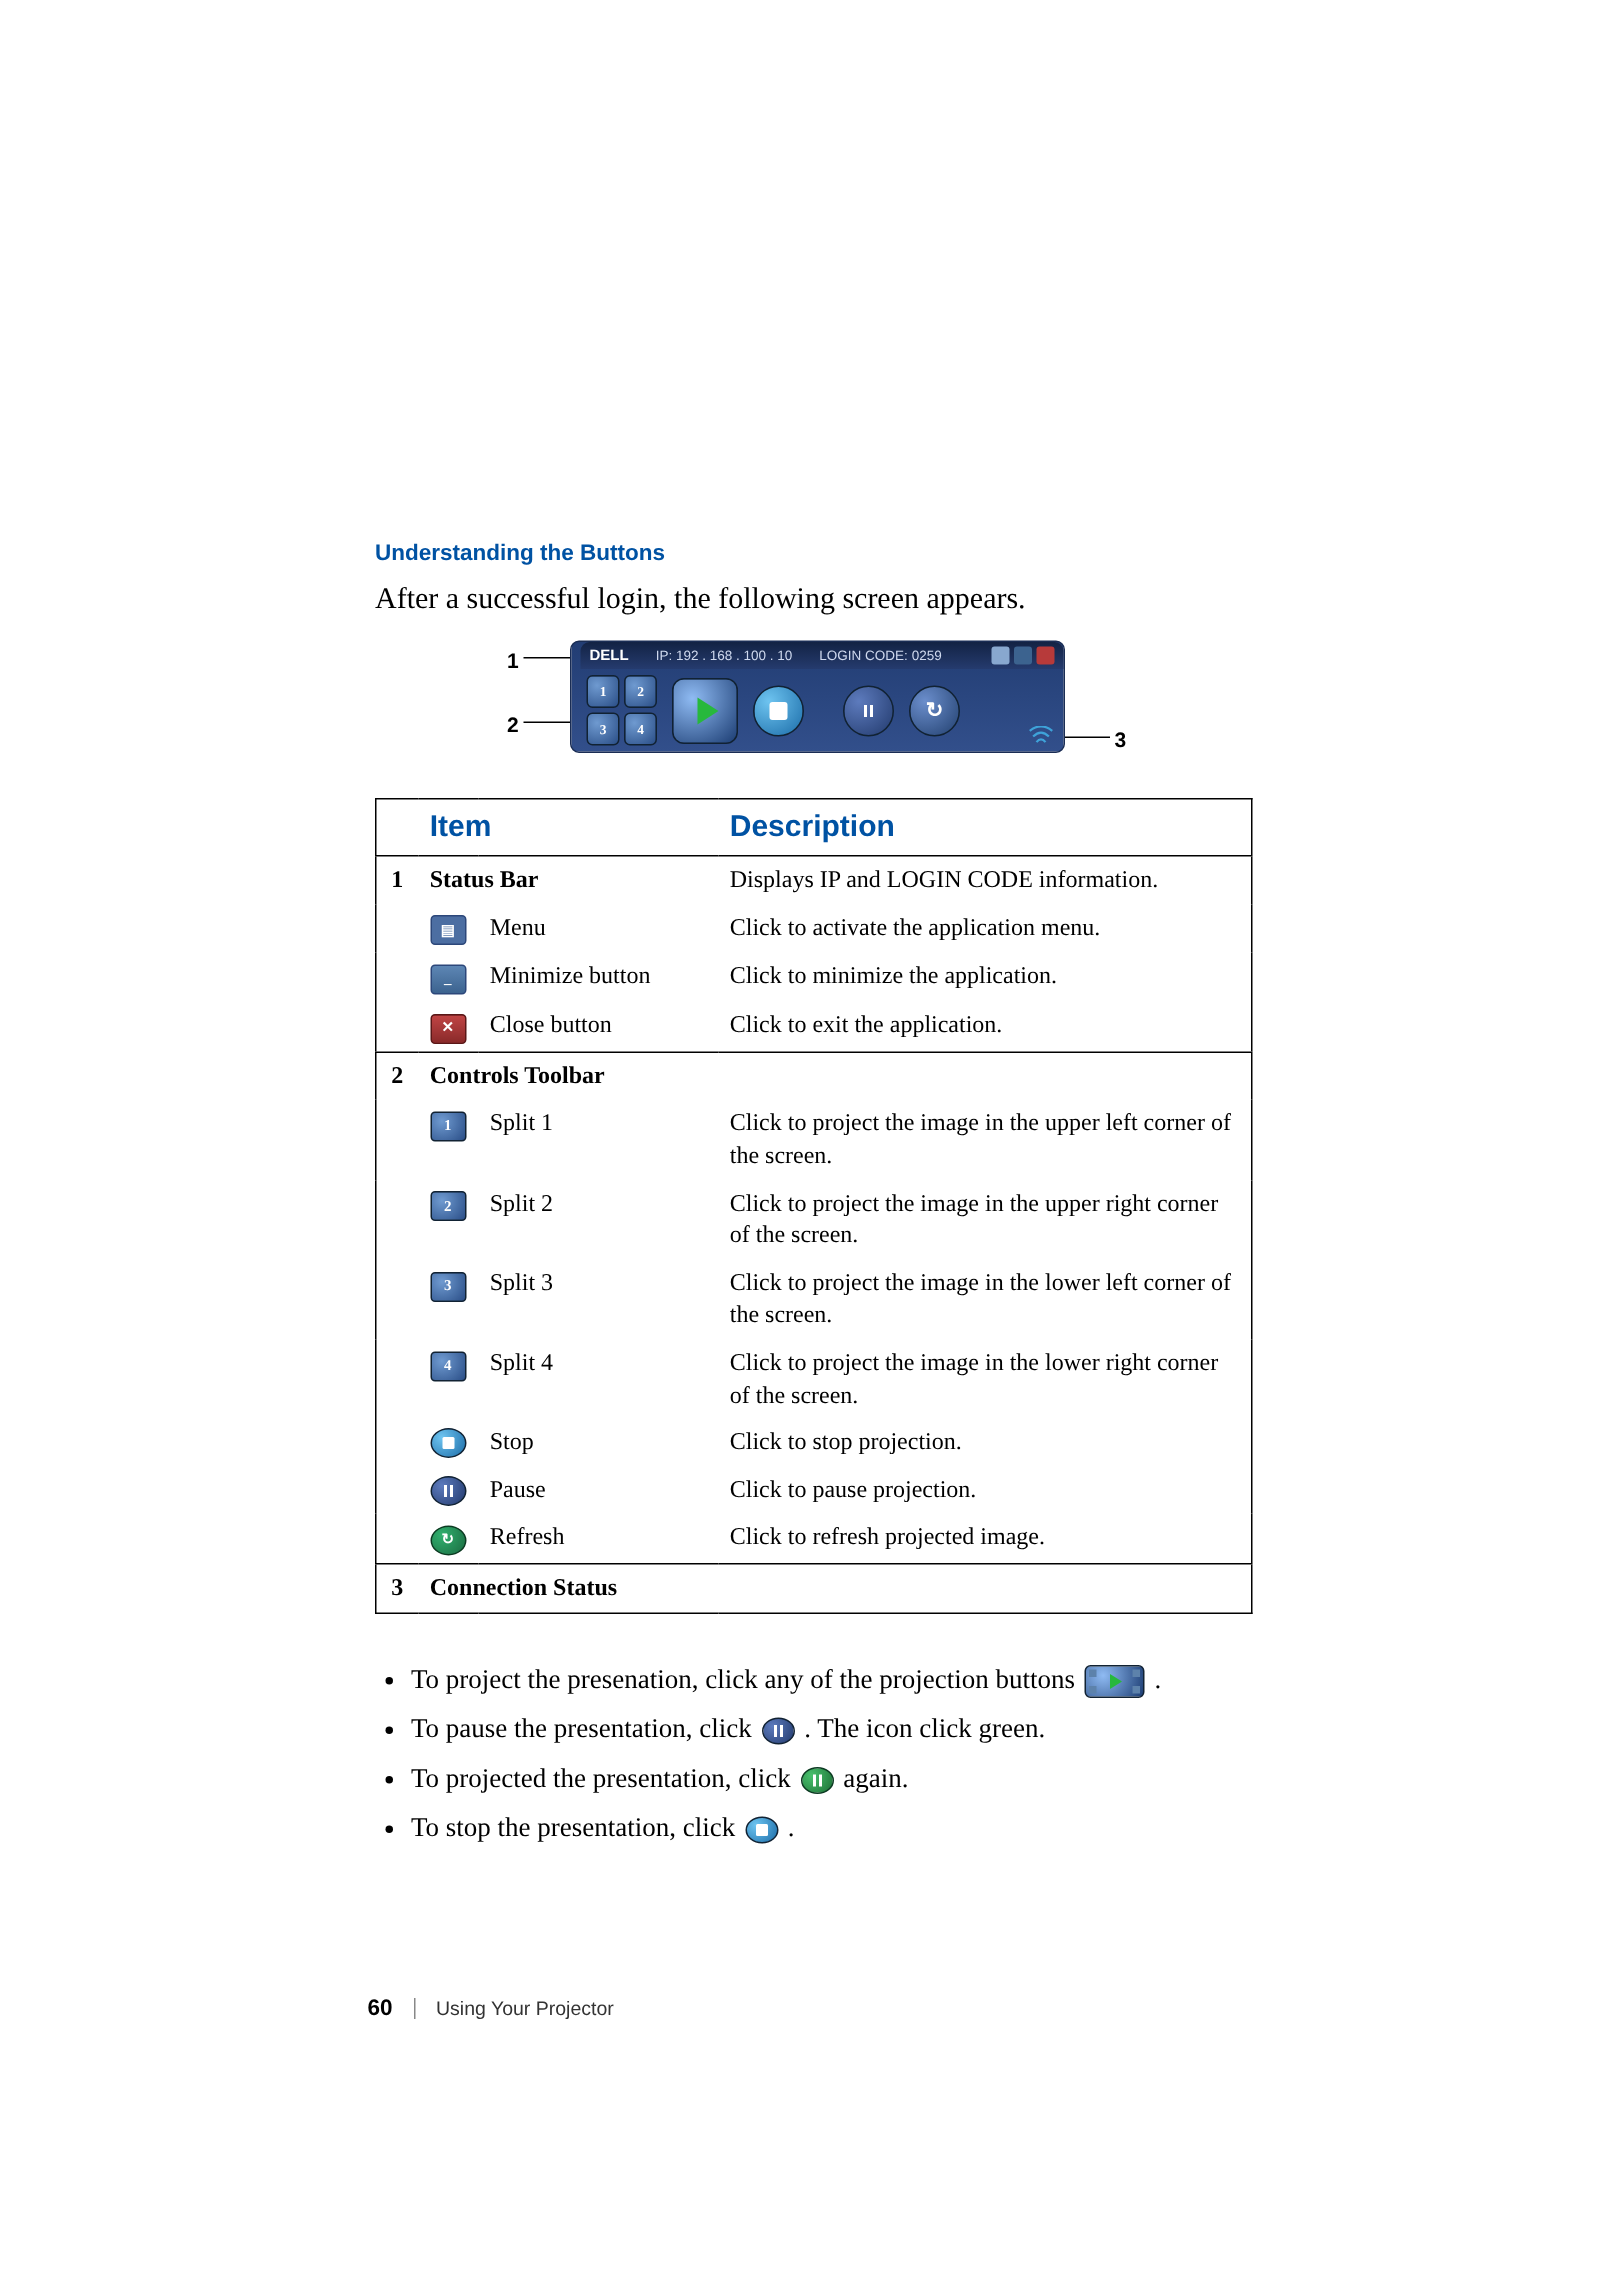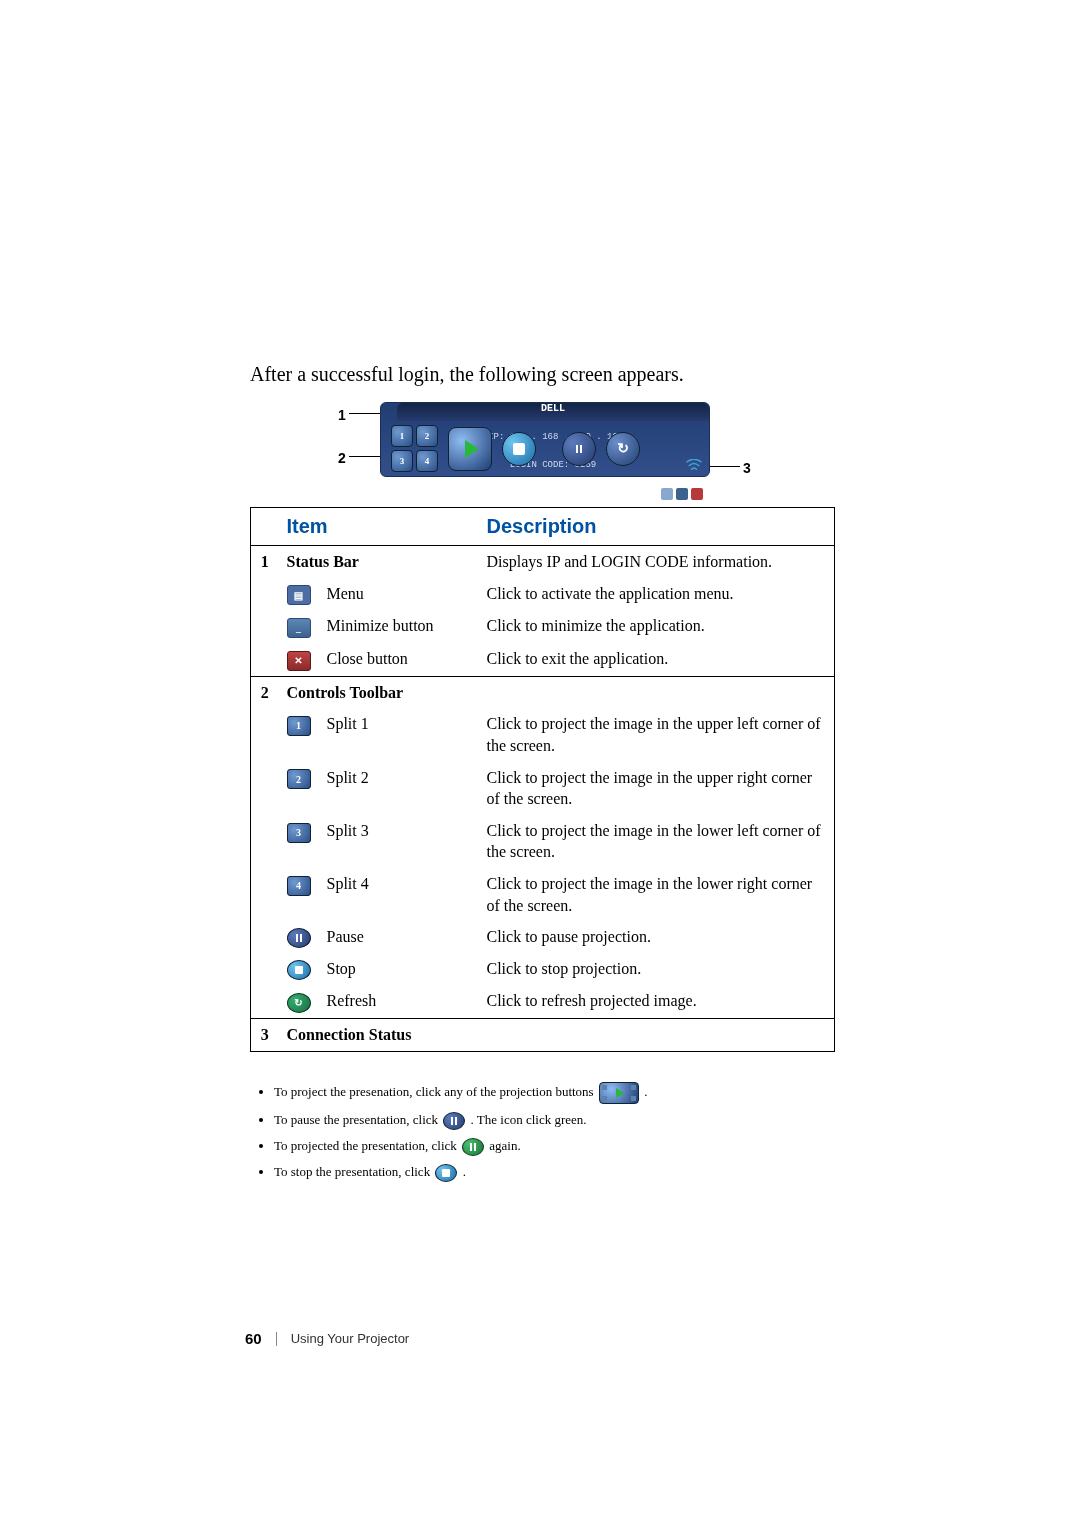--- a/index.html
+++ b/index.html
@@ -51,32 +51,31 @@
       left: 130px;
       top: 0;
       width: 330px;
       height: 75px;
       background: linear-gradient(180deg, #223d73, #324f8b);
       border-radius: 6px;
       border: 1px solid #1a2d54;
     }
     .status-strip {
       position: absolute;
-      top: 0; left: 16px; right: 0;
+      top: 0; left: 6px; right: 0;
       height: 18px;
       background: linear-gradient(180deg, #132344, #253b6e);
       border-radius: 6px 6px 0 0;
       display: flex;
       align-items: center;
-      font-family: Liberation Mono, monospace;
+      font-family: Liberation Sans, sans-serif;
       font-size: 9px;
       color: #cfd9ee;
       padding: 0 6px;
       gap: 18px;
-      flex-direction: column;
     }
     .status-strip .brand { font-weight: bold; font-size: 10px; color: #fff; }
     .sb-icons { margin-left: auto; display:flex; gap:3px; }
     .sb-icon {
       width: 12px; height: 12px; background:#88a8cf; border-radius:2px;
     }
     .toolbar-body {
       position: absolute;
       top: 18px; left: 0; right: 0; bottom: 0;
       display: flex;
@@ -167,21 +166,21 @@
     .tri-s { width:0;height:0;border-left:8px solid #27b83c;border-top:5px solid transparent;border-bottom:5px solid transparent;margin-left:2px;}
     .sq-s { width:8px;height:8px;background:#fff;border-radius:1px;}
     .bars { display:flex; gap:2px;}
     .bars span{ width:2px; height:8px; background:#fff;}
 
     .bullet-list { margin-left: 24px; }
     .bullet-list li {
       list-style: disc;
       margin-bottom: 6px;
       line-height: 1.5;
-      font-size:13px;
+      font-size:18px;
     }
     .inline-icon {
       display:inline-flex;
       width:22px; height:18px;
       vertical-align: middle;
       align-items:center; justify-content:center;
       border-radius:3px;
       margin: 0 2px;
     }
     .inline-proj {
@@ -207,20 +206,21 @@
     }
     .footer .pgnum{ font-weight:bold; font-size:15px; }
     .footer .divider{ width:1px; height:14px; background:#888;}
     .footer .chap{ color:#333; font-size:13px;}
   </style>
 </head>
 <body>
 
 <div class="page-content">
 
+  <div class="section-heading">Understanding the Buttons</div>
   <div class="body-text">After a successful login, the following screen appears.</div>
 
   <div class="figure-area">
     <span class="callout-num" style="left:88px; top:5px;">1</span>
     <div class="callout-line" style="left:99px;top:11px;width:31px;height:1px;"></div>
     <span class="callout-num" style="left:88px; top:48px;">2</span>
     <div class="callout-line" style="left:99px;top:54px;width:31px;height:1px;"></div>
     <span class="callout-num" style="left:493px; top:58px;">3</span>
     <div class="callout-line" style="left:460px;top:64px;width:30px;height:1px;"></div>
 
@@ -322,36 +322,36 @@
         <td>Click to project the image in the lower left corner of the screen.</td>
       </tr>
       <tr>
         <td></td>
           <td class="icon-col"><span class="icon-cell ic-split">4</span></td>
         <td>Split 4</td>
         <td>Click to project the image in the lower right corner of the screen.</td>
       </tr>
       <tr>
         <td></td>
+          <td class="icon-col"><span class="icon-cell ic-stop">
+              <span class="sq-s"></span>
+            </span></td>
+        <td>Stop</td>
+        <td>Click to stop projection.</td>
+      </tr>
+      <tr>
+        <td></td>
           <td class="icon-col"><span class="icon-cell ic-pause">
               <span class="bars">
                 <span></span>
                 <span></span>
               </span>
             </span></td>
         <td>Pause</td>
         <td>Click to pause projection.</td>
-      </tr>
-      <tr>
-        <td></td>
-          <td class="icon-col"><span class="icon-cell ic-stop">
-              <span class="sq-s"></span>
-            </span></td>
-        <td>Stop</td>
-        <td>Click to stop projection.</td>
       </tr>
       <tr>
         <td></td>
           <td class="icon-col"><span class="icon-cell ic-refresh">↻</span></td>
         <td>Refresh</td>
         <td>Click to refresh projected image.</td>
       </tr>
       <tr class="sub-head hr">
         <td class="num-col">3</td>
         <td colspan="3">Connection Status</td>

